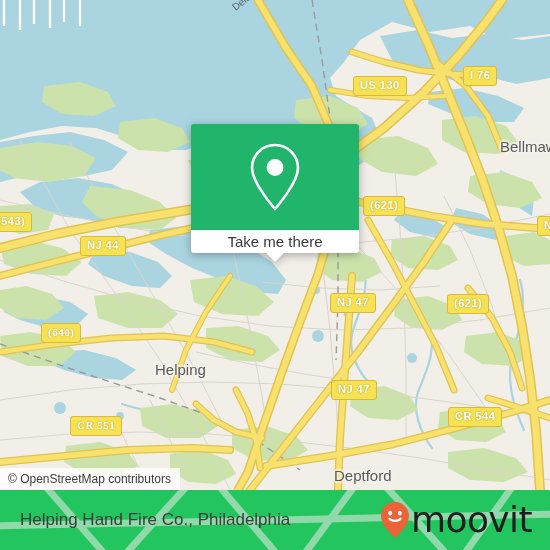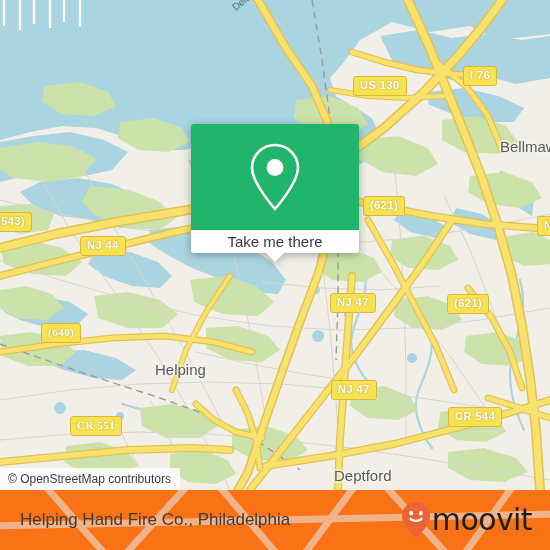--- a/index.html
+++ b/index.html
@@ -125,21 +125,21 @@
     border-top: 10px solid #ffffff;
   }
 
   
   #bottom-bar {
     position: absolute;
     left: 0;
     top: 490px;
     width: 550px;
     height: 60px;
-    background: #f97316;
+    background: #22c55e;
     display: flex;
     align-items: center;
     justify-content: space-between;
     padding: 0 18px 0 20px;
     overflow: hidden;
   }
   #bar-watermark {
     position: absolute;
     left: 0; top: 0;
     width: 550px; height: 60px;
@@ -154,21 +154,21 @@
     font-family: "Liberation Sans", sans-serif;
   }
   #brand {
     position: relative;
     display: flex;
     align-items: center;
     gap: 1px;
   }
   #brand-text {
     color: #1f1f1f;
-    font-size: 30px;
+    font-size: 36px;
     letter-spacing: -0.6px;
     font-family: "DejaVu Sans", sans-serif;
     line-height: 1;
   }
 </style>
 </head>
 <body>
 
 <div id="app">
 

